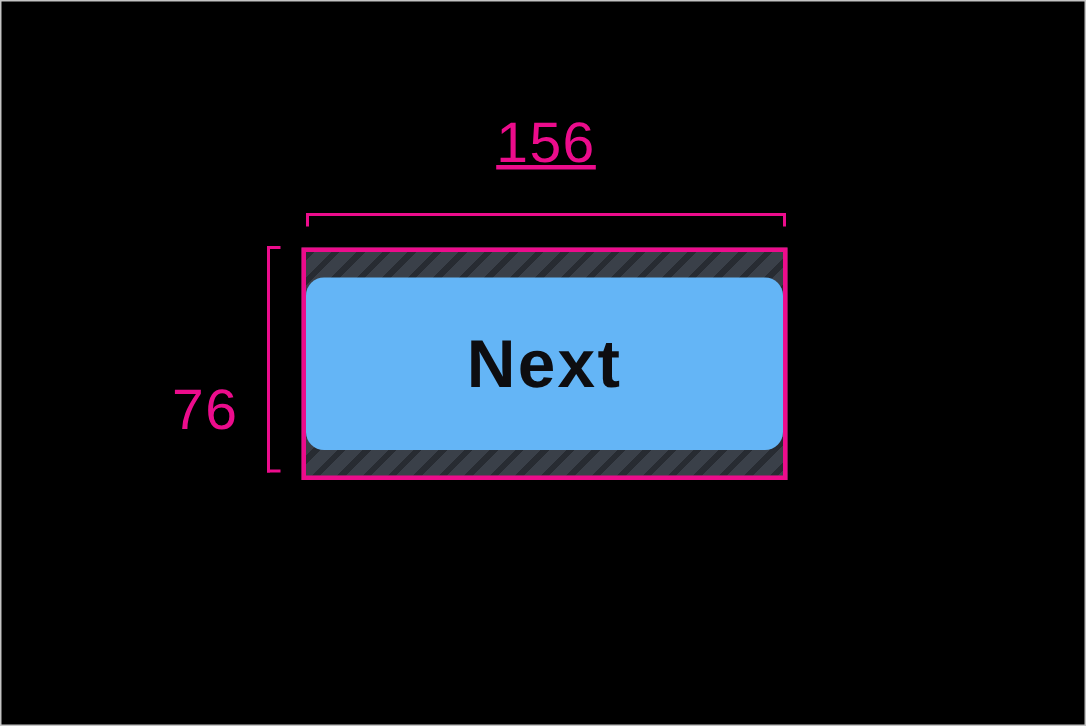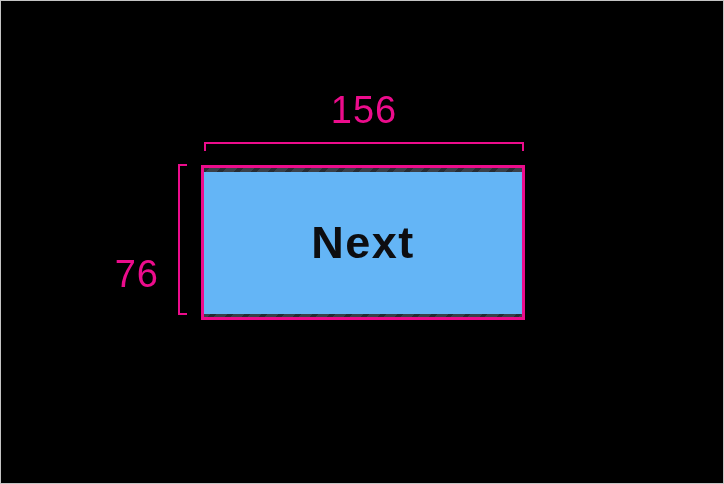--- a/index.html
+++ b/index.html
@@ -24,23 +24,24 @@
     position: absolute;
     color: #ec0c8c;
     font-size: 38px;
     font-weight: 400;
     line-height: 40px;
     letter-spacing: 1px;
     user-select: none;
   }
   .dim-label.width {
     left: 203px;
-    top: 89px;
+    top: 75px;
     width: 320px;
     text-align: center;
+    text-decoration: underline;
   }
   .dim-label.height {
     left: 100px;
     top: 220px;
     width: 58px;
     text-align: right;
     margin-top: 33px;
   }
 
   
@@ -84,22 +85,22 @@
       transparent 4px,
       transparent 12px
     );
     display: flex;
     align-items: center;
   }
 
   .next-button {
     flex: 1;
     margin: 0 0;
-    height: 142px;
-    border-radius: 0;
+    height: 115px;
+    border-radius: 12px;
     background: #64b5f6;
     border: none;
     display: flex;
     align-items: center;
     justify-content: center;
     cursor: pointer;
     padding: 0;
   }
   .next-button span {
     color: #0d0d10;

